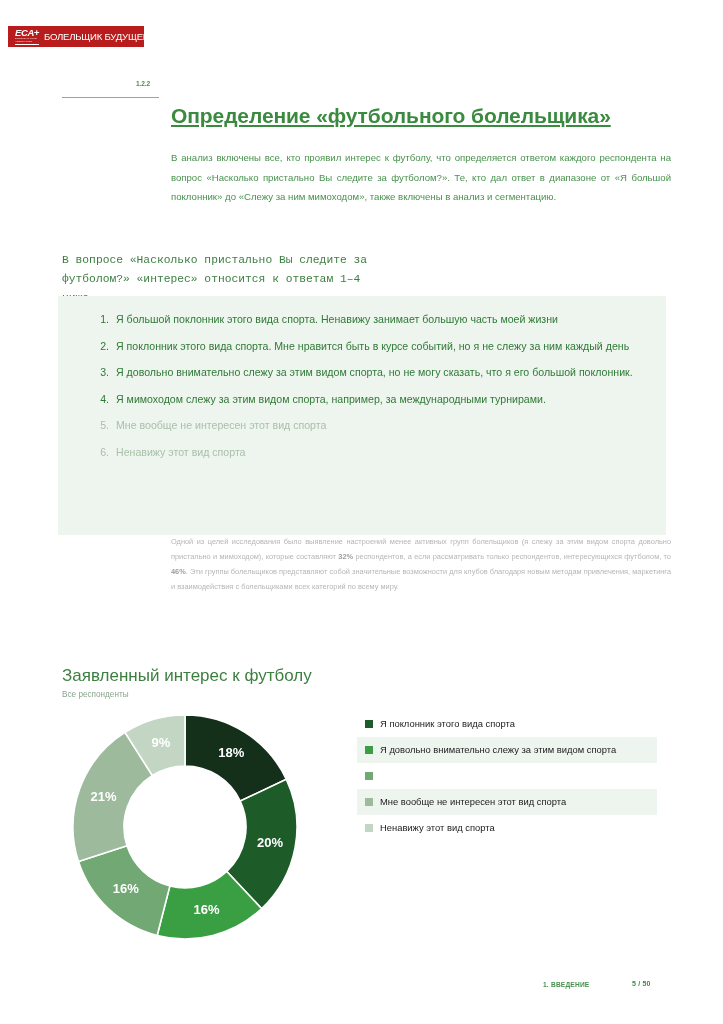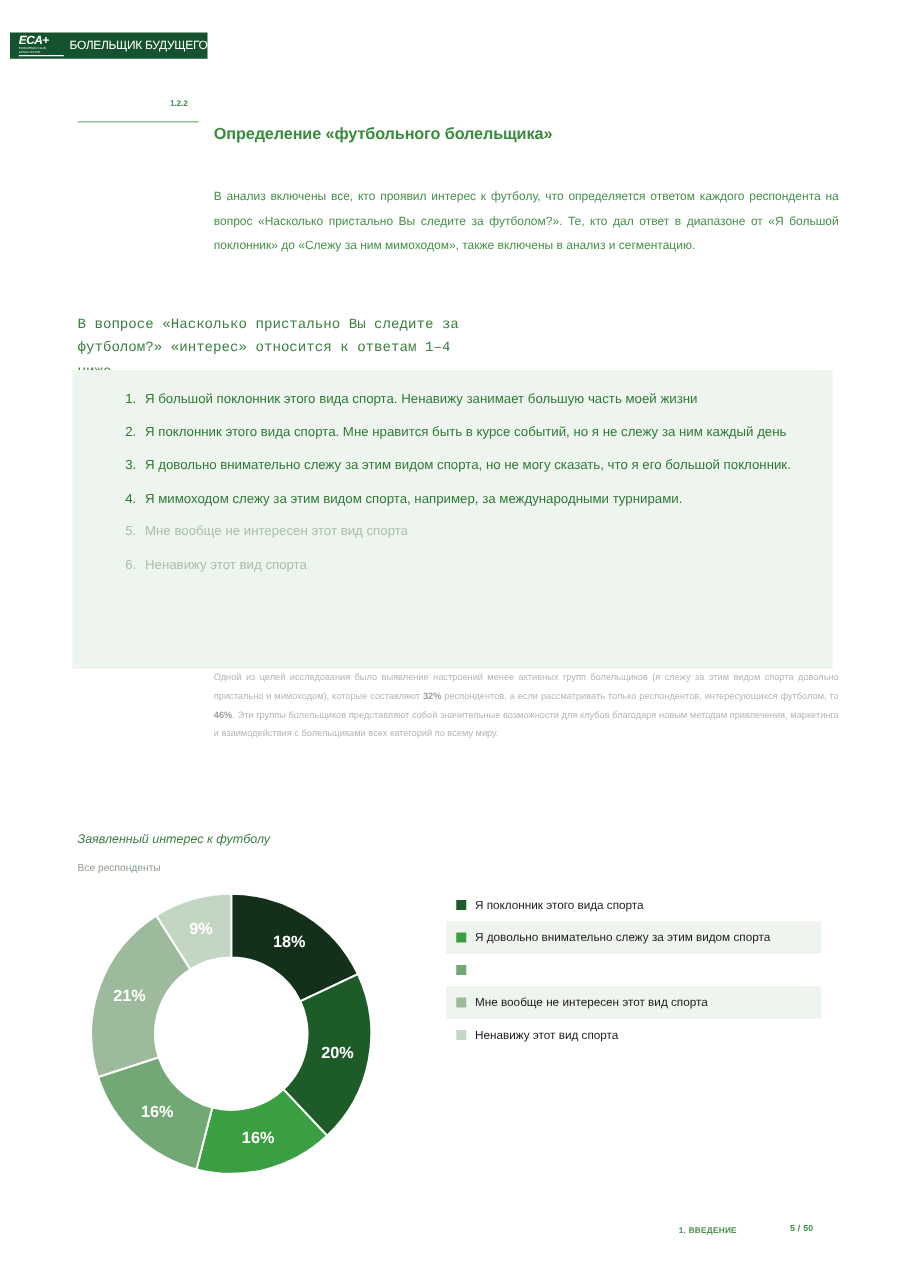--- a/index.html
+++ b/index.html
@@ -14,23 +14,23 @@
     font-family: "Liberation Sans", sans-serif;
     color: #2e7d32;
     overflow: hidden;
   }
 
   
   .logo-bar {
     position: absolute;
     left: 8px;
     top: 26px;
-    width: 158px;
+    width: 136px;
     height: 21px;
-    background: #14532d;
+    background: #b91c1c;
     display: flex;
     align-items: center;
     padding-left: 7px;
     box-sizing: border-box;
   }
   .logo-mark {
     display: inline-block;
     color: #ffffff;
     font-weight: bold;
     font-style: italic;
@@ -75,24 +75,25 @@
     font-weight: bold;
     color: #4a8f4e;
     letter-spacing: -0.1px;
   }
 
   
   .page-title {
     position: absolute;
     left: 171px;
     top: 90px;
-    font-size: 13px;
+    font-size: 21px;
     font-weight: bold;
     color: #3a8a3f;
     letter-spacing: -0.1px;
+    text-decoration: underline;
   }
 
   
   .intro {
     position: absolute;
     left: 171px;
     top: 128px;
     width: 500px;
     font-size: 9.6px;
     line-height: 19.5px;
@@ -163,23 +164,22 @@
     color: #b6b6b6;
     text-align: justify;
   }
   .footnote b { color: #9e9e9e; font-weight: bold; }
 
   
   .chart-title {
     position: absolute;
     left: 62px;
     top: 666px;
-    font-size: 10px;
+    font-size: 17px;
     color: #3c7f41;
-    font-style: italic;
   }
   .chart-subtitle {
     position: absolute;
     left: 62px;
     top: 690px;
     font-size: 8.2px;
     color: #8aa48c;
   }
 
   .donut-wrap {

